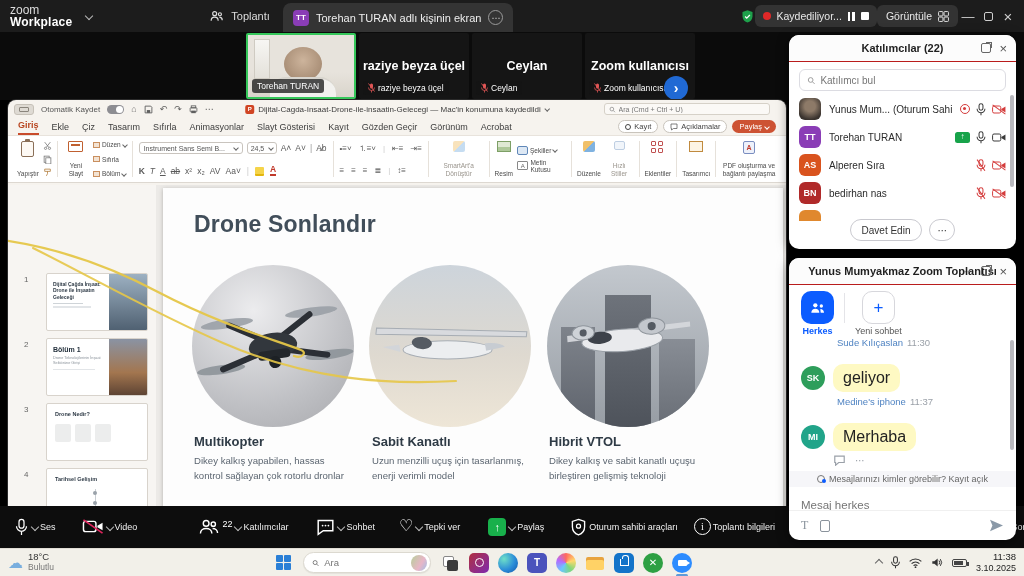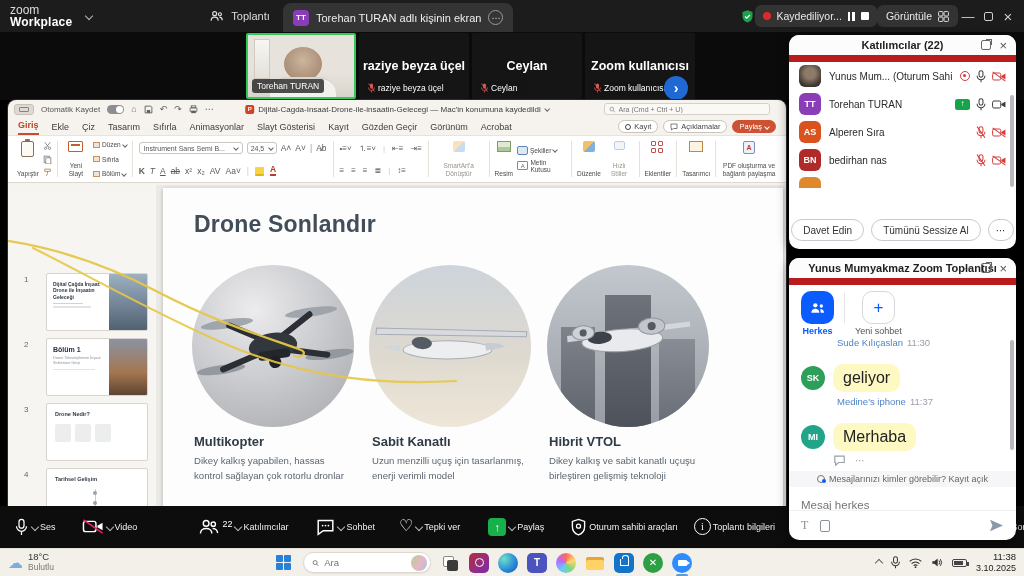--- a/index.html
+++ b/index.html
@@ -105,21 +105,21 @@
 .dc2{left:206px;background:linear-gradient(180deg,#cdd4db 0%,#ded9d0 55%,#eee6d7 100%)}
 .dc3{left:384px;background:linear-gradient(180deg,#c3c8ce 0%,#979da4 100%)}
 .bld{position:absolute;bottom:-8px}
 .dhead{position:absolute;top:246px;font-size:13px;font-weight:bold;color:#2f3b46}
 .ddesc{position:absolute;top:266px;width:162px;font-size:9.6px;color:#5c6671;line-height:1.55}
 #annot{position:absolute;left:0;top:0;width:778px;height:410px;pointer-events:none;z-index:9}
 
 .panel{position:absolute;left:789px;width:227px;background:#fff;border-radius:10px;box-shadow:0 2px 12px rgba(0,0,0,.55);z-index:40;overflow:hidden}
 #participants{top:35px;height:214px}
 #chatpanel{top:258px;height:282px}
-.p-head{height:27px;display:flex;align-items:center;justify-content:center;position:relative;border-bottom:7px solid #b91c1c;background:#fcfcfc}
+.p-head{height:27px;display:flex;align-items:center;justify-content:center;position:relative;border-bottom:1px solid #b91c1c;background:#fcfcfc}
 .p-head .ttl{font-size:11px;font-weight:bold;color:#1f1f1f}
 .p-head .hicons{position:absolute;right:9px;display:flex;align-items:center;gap:8px;color:#666}
 .close-x{font-size:13px;color:#555;line-height:1}
 .popout{width:10px;height:10px;border:1.3px solid #666;border-radius:2px;position:relative}
 .popout:before{content:"";position:absolute;right:-2px;top:-2px;width:5px;height:5px;border-top:1.3px solid #666;border-right:1.3px solid #666}
 .psearch{margin:7px 10px 4px;height:22px;border:1px solid #dcdce2;border-radius:6px;display:flex;align-items:center;padding:0 7px;gap:5px}
 .psearch input{border:none;outline:none;font-size:10px;color:#555;width:100%;font-family:inherit;background:transparent}
 .prow{height:28px;display:flex;align-items:center;padding:0 10px;gap:8px}
 .pav{width:22px;height:22px;border-radius:6px;color:#fff;font-size:9px;font-weight:bold;display:flex;align-items:center;justify-content:center;flex:0 0 auto}
 .pname{font-size:10px;color:#2b2b2b;flex:1;white-space:nowrap;overflow:hidden}
@@ -635,20 +635,27 @@
 </div>
 
 <div id="participants" class="panel">
   <div class="p-head">
     <span class="ttl">Katılımcılar (22)</span>
     <span class="hicons">
       <span class="popout"></span>
       <span class="close-x">×</span>
     </span>
   </div>
+  <div class="psearch">
+    <svg width="9" height="9" viewBox="0 0 16 16">
+        <circle cx="7" cy="7" r="4.5" fill="none" stroke="#9a9a9a" stroke-width="1.8"></circle>
+        <line x1="10.5" y1="10.5" x2="14.5" y2="14.5" stroke="#9a9a9a" stroke-width="1.8"></line>
+      </svg>
+    <input placeholder="Katılımcı bul" style="">
+  </div>
   <div style="height:126px;overflow:hidden">
     <div class="prow">
       <span class="pav" style="background:radial-gradient(circle at 50% 38%,#8d7a68 0 30%,#3a332e 75%)"></span>
       <span class="pname">Yunus Mum... (Oturum Sahibi, ben)</span>
       <span class="picons">
         <span class="rec-ind"></span>
         <svg width="10" height="13" viewBox="0 0 14 20">
             <rect x="4" y="1" width="6" height="10" rx="3" fill="none" stroke="#3a3a3a" stroke-width="1.6"></rect>
             <path d="M1 9a6 6 0 0 0 12 0M7 15v4" stroke="#3a3a3a" stroke-width="1.6" fill="none"></path>
           </svg>
@@ -706,21 +713,20 @@
           </svg>
       </span>
     </div>
     <div class="prow">
       <span class="pav" style="background:#e0882e"></span>
     </div>
   </div>
   <div class="scrollthumb" style="top:60px;height:92px"></div>
   <div class="p-foot">
     <span class="pill-btn">Davet Edin</span>
-    <span class="pill-btn">Tümünü Sessize Al</span>
     <span class="pill-btn" style="padding:0 7px">⋯</span>
   </div>
 </div>
 
 <div id="chatpanel" class="panel">
   <div class="p-head">
     <span class="ttl">Yunus Mumyakmaz Zoom Toplantısı</span>
     <span class="hicons">
       <span style="font-size:10px;color:#666">⋯</span>
       <span class="popout"></span>

